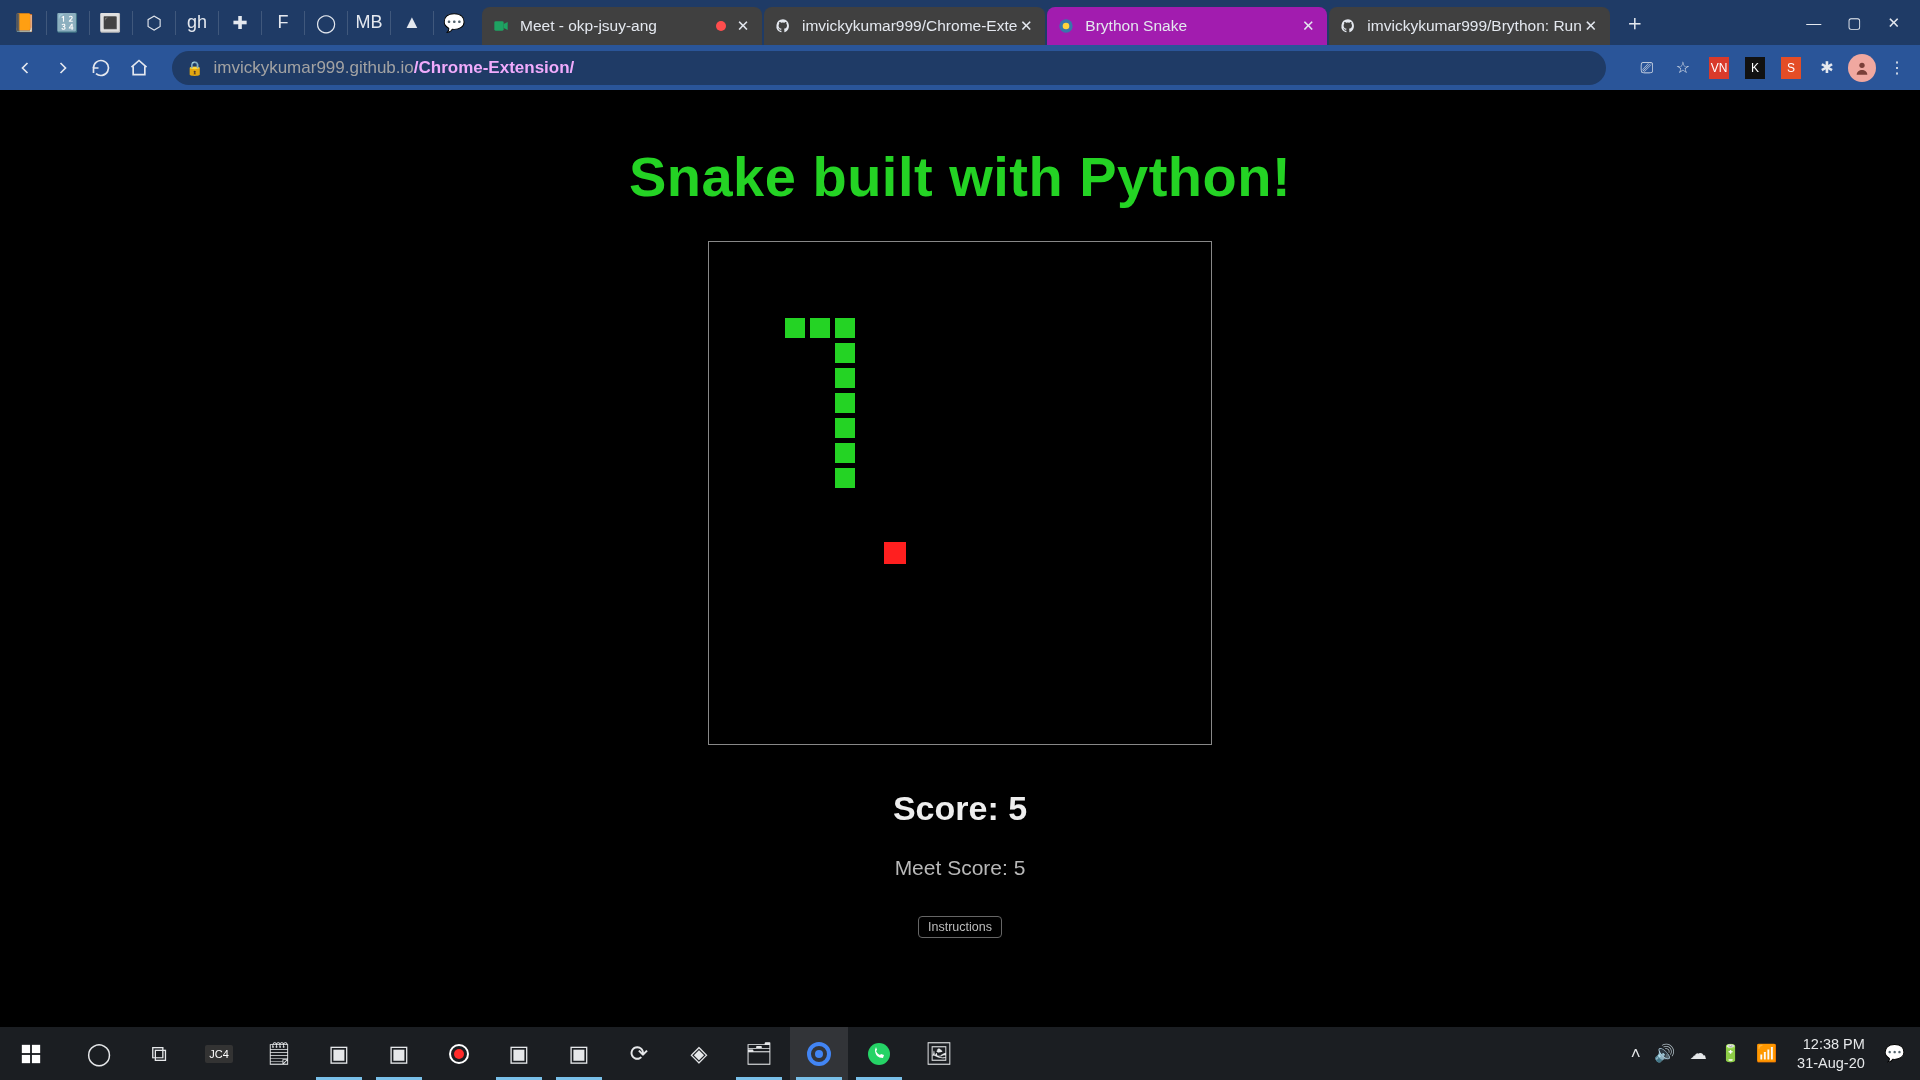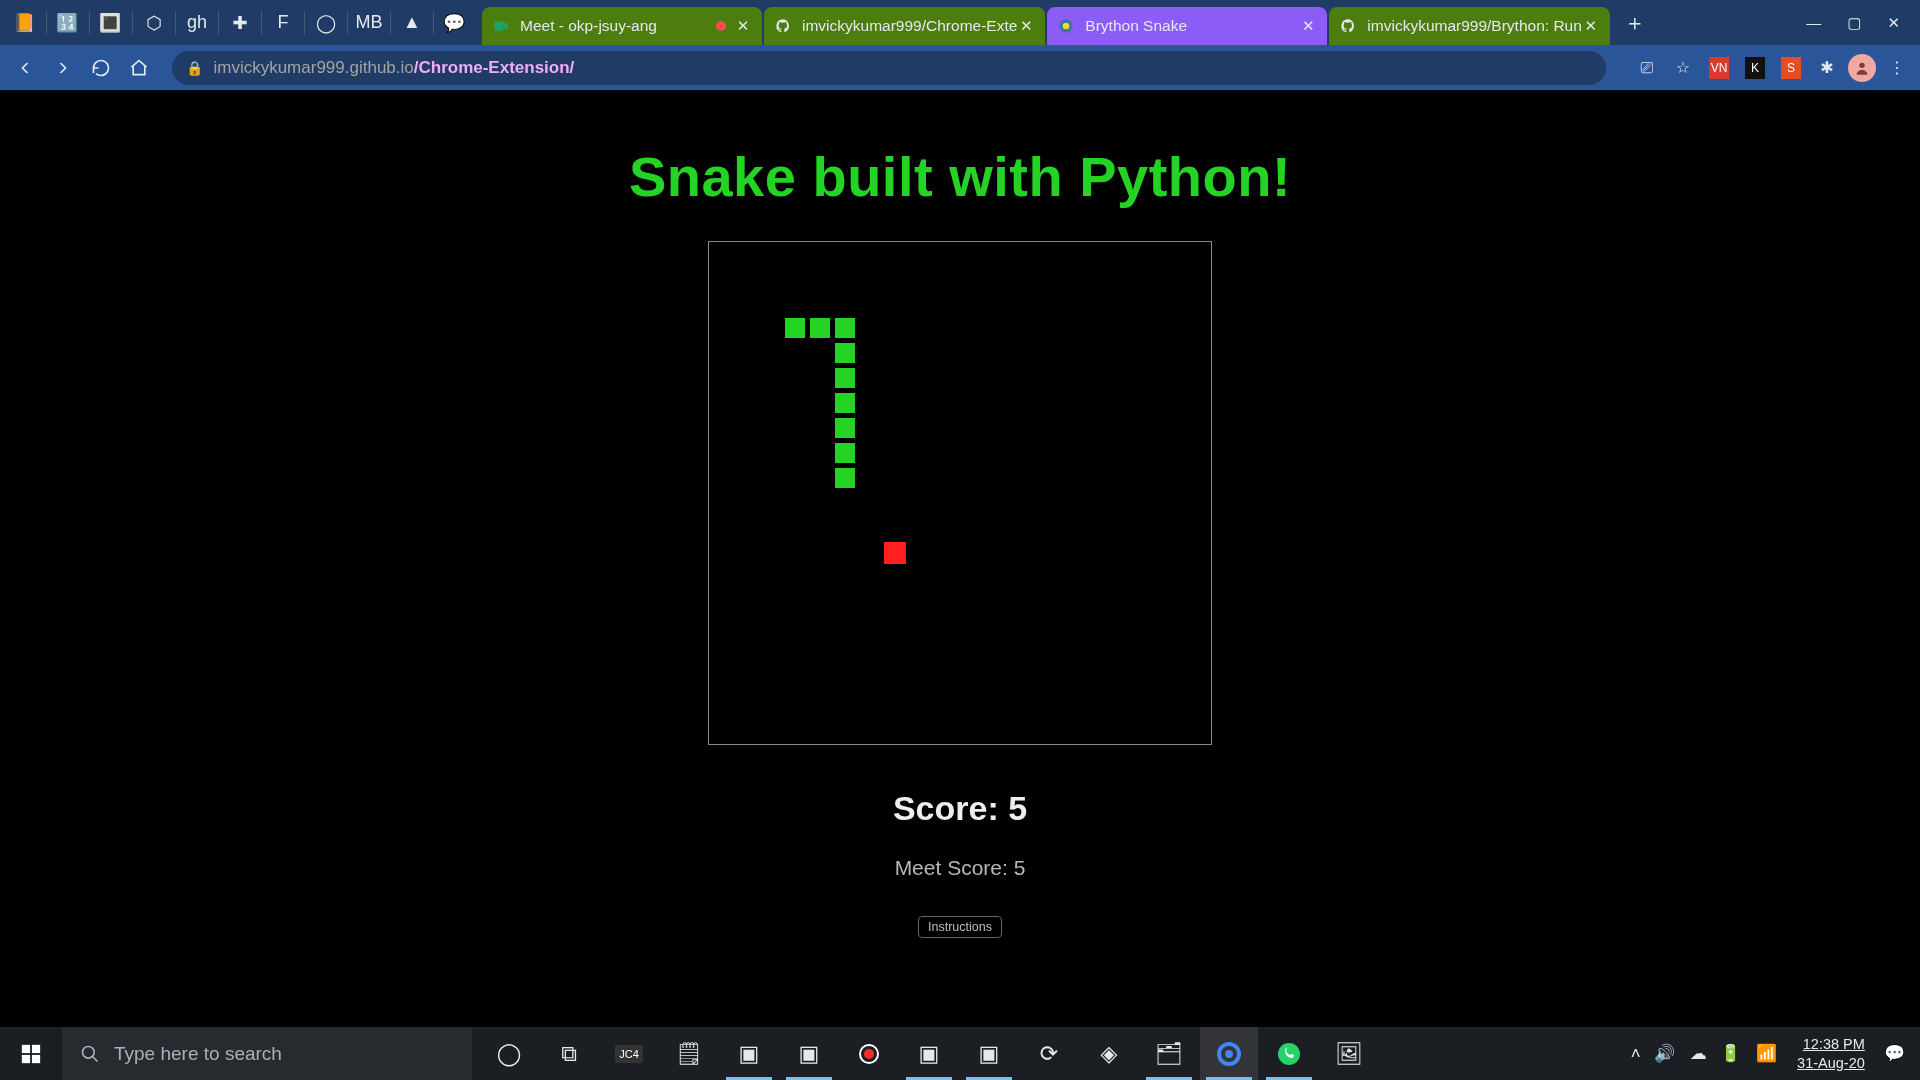--- a/index.html
+++ b/index.html
@@ -33,35 +33,35 @@
   .tabs {
     display: flex;
     align-items: flex-end;
     height: 100%;
     margin-left: 8px;
   }
   .tab {
     height: 38px;
     min-width: 280px;
     max-width: 300px;
-    background: #4d7c0f;
+    background: #404040;
     color: #e4e8ef;
     display: flex;
     align-items: center;
     padding: 0 10px;
     font-size: 15.5px;
     border-top-left-radius: 8px;
     border-top-right-radius: 8px;
     margin-right: 2px;
     position: relative;
     white-space: nowrap;
     overflow: hidden;
   }
   .tab.active {
-    background: #8b5cf6;
+    background: #a21caf;
   }
   .tab .tab-favicon {
     width: 18px; height: 18px; margin-right: 10px; flex: 0 0 auto;
     display: flex; align-items: center; justify-content: center;
   }
   .tab .tab-title {
     flex: 1 1 auto; overflow: hidden; text-overflow: ellipsis;
   }
   .tab .tab-extra {
     margin-left: auto; margin-right: 8px; font-size: 13px;
@@ -221,21 +221,20 @@
     position: absolute; right: 0; top: 0; height: 100%;
     display: flex; align-items: center; gap: 14px;
     padding-right: 14px;
     color: #e6e8ea;
   }
   .systray .clock {
     font-size: 14.5px;
     text-align: right;
     line-height: 1.3;
     margin: 0 6px;
-    text-decoration: underline;
   }
   .tray-ic { font-size: 17px; }
 
   
   svg { display: block; }
 </style>
 </head>
 <body>
 
 <div class="chrome-top">
@@ -399,29 +398,20 @@
 
 <div class="taskbar">
   <div class="start-btn">
     <svg width="22" height="22" viewBox="0 0 24 24" fill="#fff">
         <rect x="2" y="2" width="9" height="9"></rect>
         <rect x="13" y="2" width="9" height="9"></rect>
         <rect x="2" y="13" width="9" height="9"></rect>
         <rect x="13" y="13" width="9" height="9"></rect>
       </svg>
   </div>
-  <div class="search-box">
-    <span>
-      <svg width="20" height="20" viewBox="0 0 24 24" fill="none" stroke="#aab0b7" stroke-width="2">
-          <circle cx="10" cy="10" r="7"></circle>
-          <line x1="21" y1="21" x2="15" y2="15"></line>
-        </svg>
-    </span>
-    <span>Type here to search</span>
-  </div>
 
   <div class="task-icons" id="task-icons">
       <div class="task-item">◯</div>
       <div class="task-item">⧉</div>
       <div class="task-item">
         <span style="background:#333;color:#fff;font-size:11px;padding:3px 4px;border-radius:2px;">JC4</span>
       </div>
       <div class="task-item">🗒</div>
       <div class="task-item running">▣</div>
       <div class="task-item running">▣</div>

